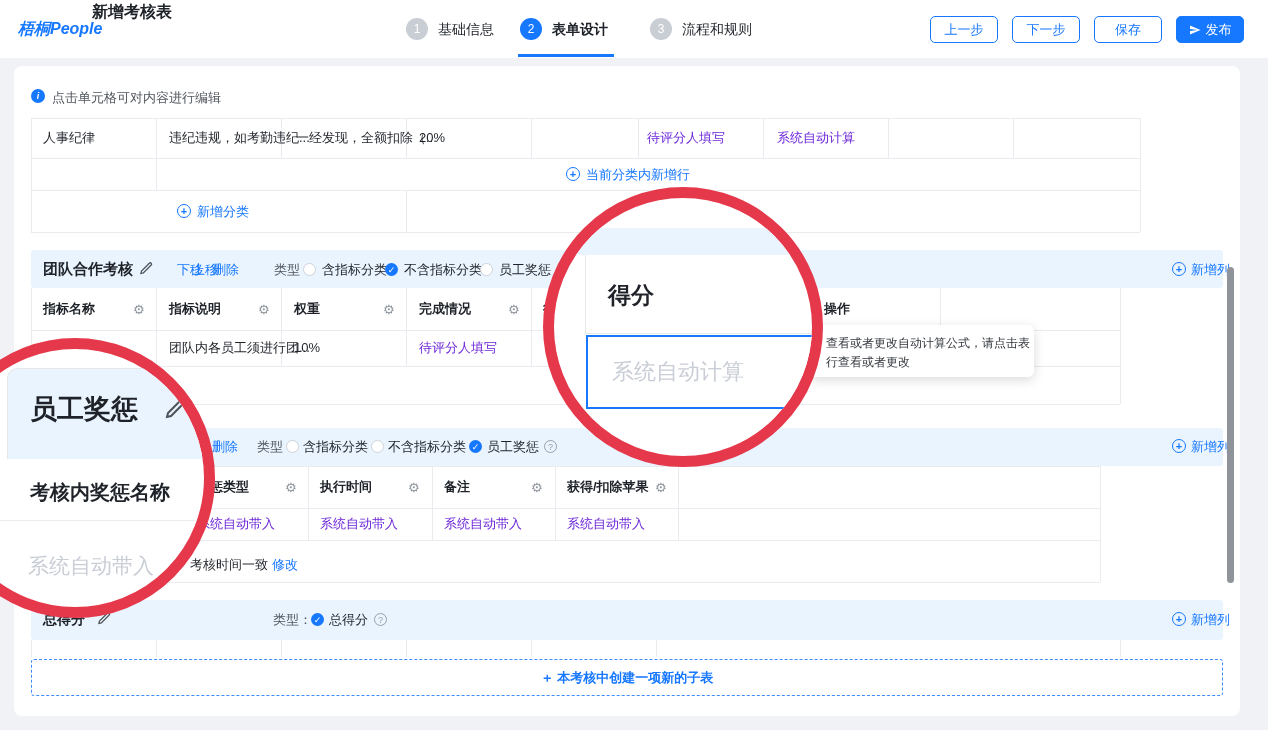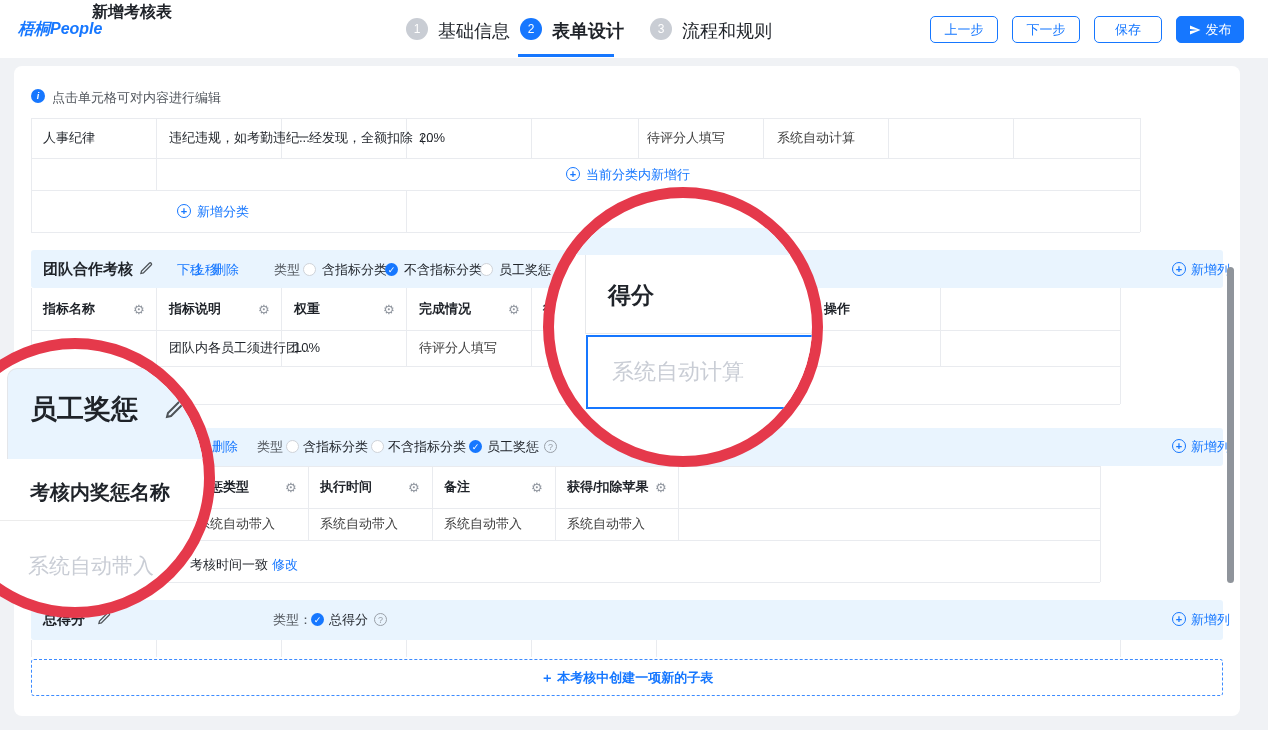--- a/index.html
+++ b/index.html
@@ -1,20 +1,20 @@
 <!DOCTYPE html>
 <html><head>
 <meta charset="utf-8">
 <style>
   html,body{margin:0;padding:0;background:#f0f2f5;font-family:"Liberation Sans","DejaVu Sans",sans-serif;}
   .stage{position:relative;width:1268px;height:730px;overflow:hidden;background:#f0f2f5;}
   .abs{position:absolute;white-space:nowrap;line-height:1;}
   .t13{font-size:13px;color:#1f2329;}
-  .t14{font-size:18px;color:#1f2329;}
-  .muted{color:#404040;text-align:center;}
+  .t14{font-size:14px;color:#1f2329;}
+  .muted{color:#6d28d9;text-align:center;}
   .sub{color:#51565d;}
   .blue{color:#1677ff;}
   .b{font-weight:700;}
   .sb{font-weight:600;}
   .topbar{position:absolute;left:0;top:0;width:1268px;height:58px;background:#fff;}
   .card{position:absolute;left:14px;top:66px;width:1226px;height:650px;background:#fff;border-radius:8px;}
   .band{position:absolute;left:31px;width:1192px;background:#e9f4fe;border-radius:3px;}
   .step-circle{position:absolute;width:22px;height:22px;border-radius:50%;color:#fff;font-size:12px;display:flex;align-items:center;justify-content:center;}
   .step-gray{background:#c9cdd4;}
   .step-blue{background:#1677ff;}
@@ -142,20 +142,24 @@
   <span class="abs t13 sb z2" style="left:543px;top:302px;">得分</span>
   <span class="abs t13 sb z2" style="left:824px;top:302px;">操作</span>
 
   <span class="abs t13 z2" style="left:169px;top:341px;">团队内各员工须进行团...</span>
   <span class="abs t13 z2" style="left:294px;top:341px;">10%</span>
   <span class="abs t13 muted z2" style="left:419px;top:341px;">待评分人填写</span>
 
   <div class="plus-o z2" style="left:564px;top:382px;"></div>
   <span class="abs t13 blue z2" style="left:584px;top:383px;">新增行</span>
 
+  <div class="tooltip">
+    <span class="abs" style="left:16px;top:12px;font-size:12px;color:#33373d;">查看或者更改自动计算公式，请点击表</span>
+    <span class="abs" style="left:16px;top:31px;font-size:12px;color:#33373d;">行查看或者更改</span>
+  </div>
 
   <span class="abs t13 blue z2" style="left:212px;top:440px;">删除</span>
   <span class="abs t13 sub z2" style="left:257px;top:440px;">类型：</span>
   <div class="radio off z2" style="left:286px;top:440px;"></div>
   <span class="abs t13 z2" style="left:303px;top:440px;">含指标分类</span>
   <div class="radio off z2" style="left:371px;top:440px;"></div>
   <span class="abs t13 z2" style="left:388px;top:440px;">不含指标分类</span>
   <div class="radio on z2" style="left:469px;top:440px;"></div>
   <span class="abs t13 z2" style="left:487px;top:440px;">员工奖惩</span>
   <span class="help z2" style="left:544px;top:440px;"></span>

